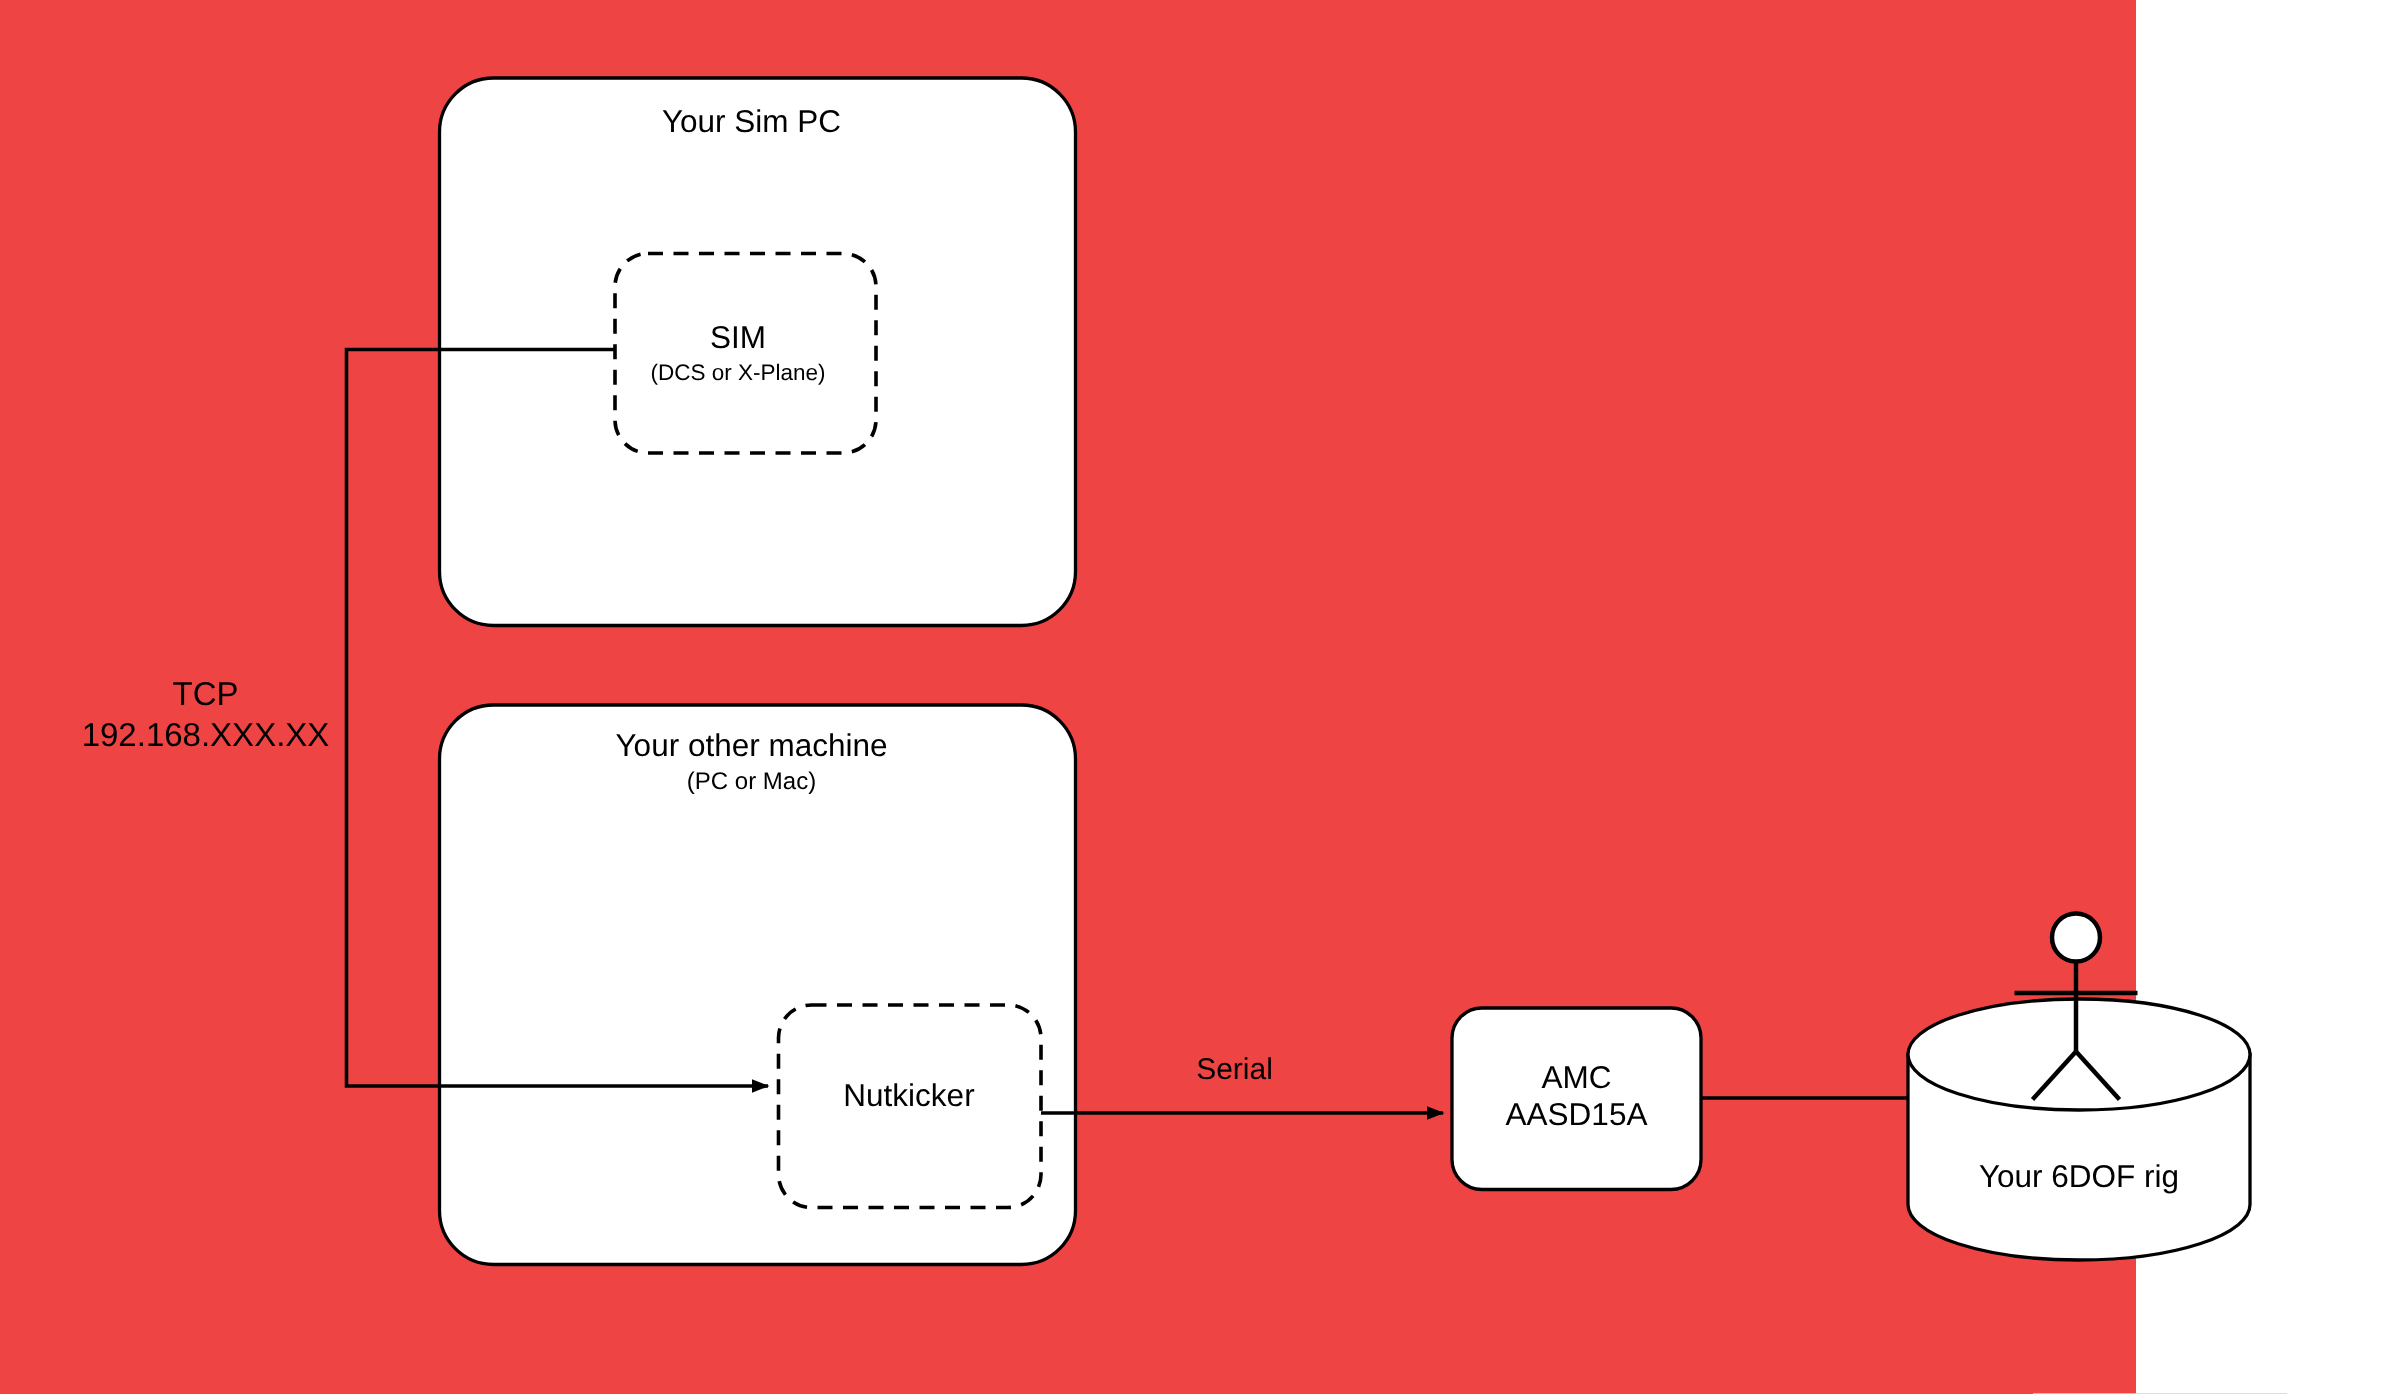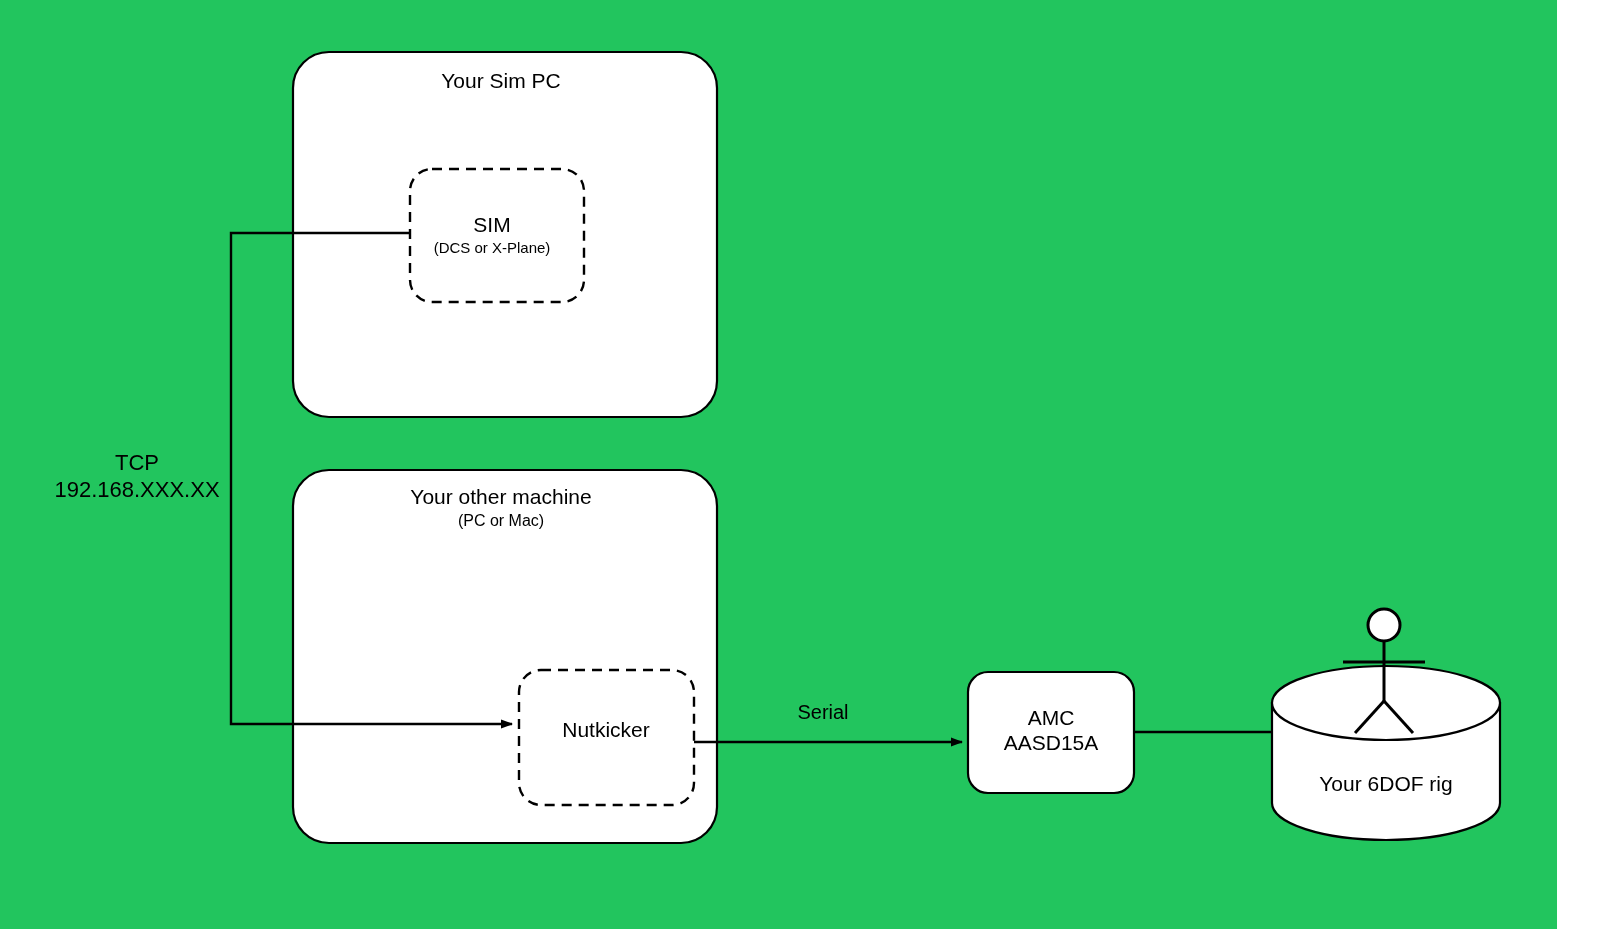--- a/index.html
+++ b/index.html
@@ -9,23 +9,23 @@
   }
   body {
     width: 1600px;
     height: 929px;
     font-family: "Liberation Sans", sans-serif;
     color: #000000;
     overflow: hidden;
   }
   #canvas {
     position: relative;
-    width: 1557px;
+    width: 1424px;
     height: 929px;
-    background: #22c55e;
+    background: #ef4444;
   }
   svg.diagram {
     position: absolute;
     top: 0;
     left: 0;
     width: 1600px;
     height: 929px;
   }
   .shape-fill-white {
     fill: #ffffff;

